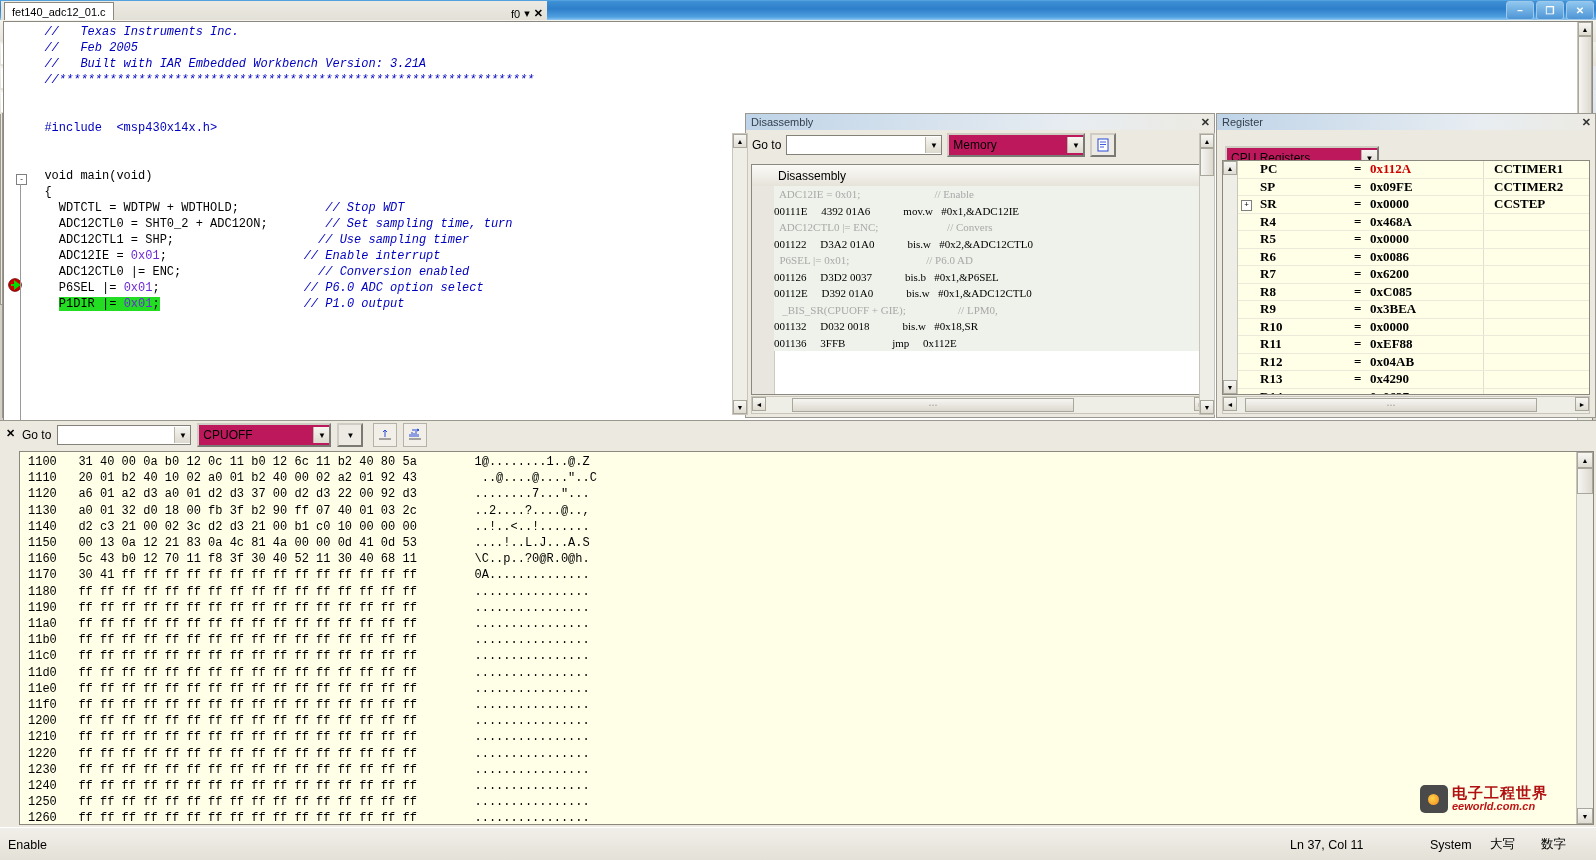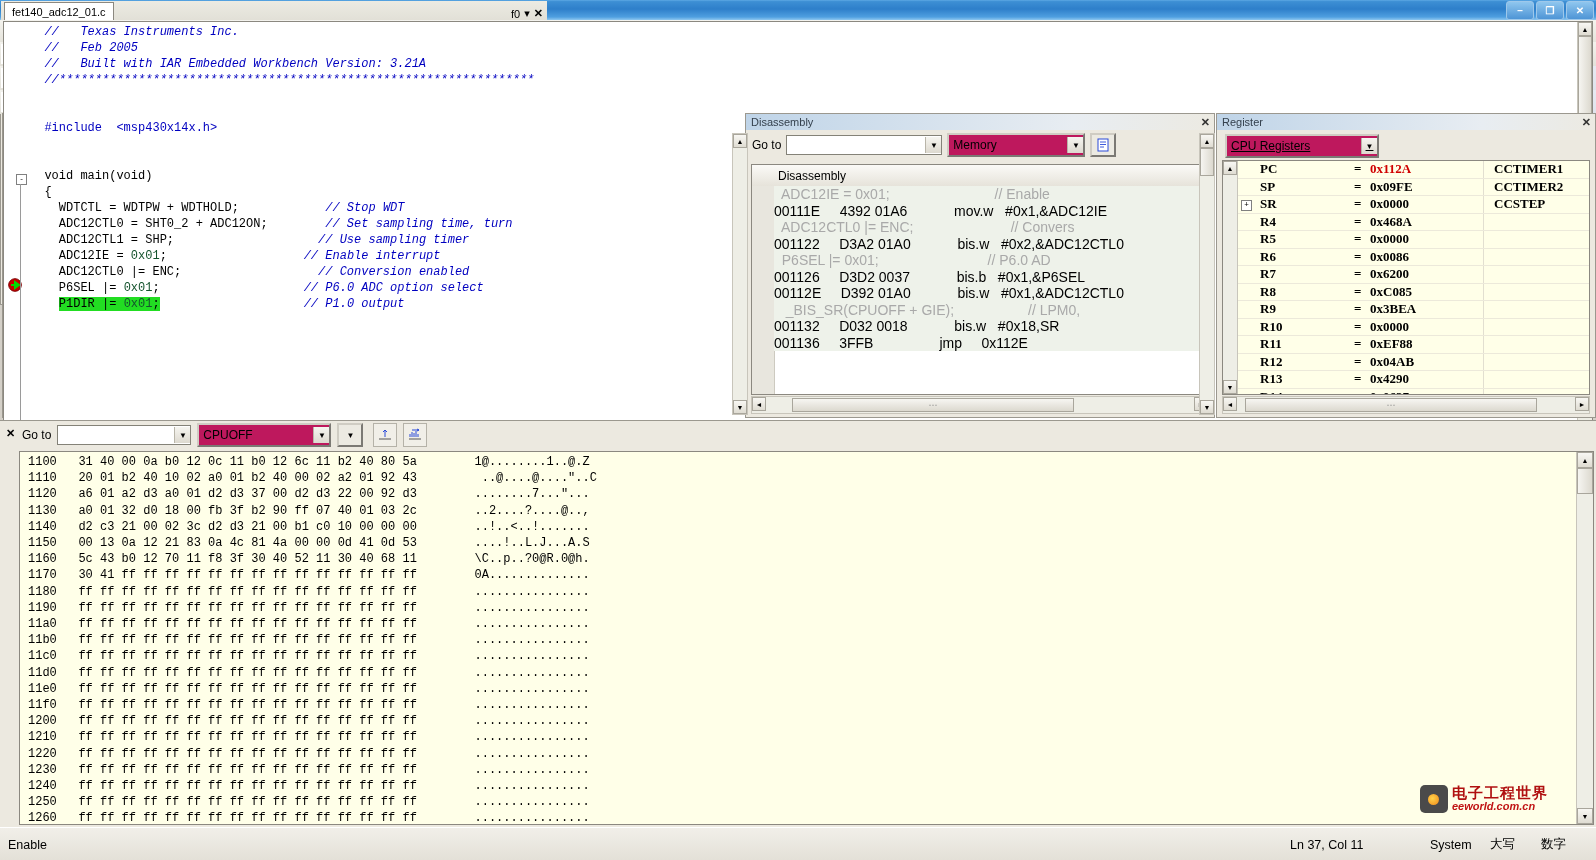--- a/index.html
+++ b/index.html
@@ -85,21 +85,21 @@
   .ed-tab{height:17px;padding:0 7px;background:#fff;border:1px solid #8b8880;border-bottom:none;
      font-size:11px;display:flex;align-items:center;margin-left:3px;}
   .ed-tabright{margin-left:auto;display:flex;align-items:center;gap:4px;padding-right:4px;font-size:11px;}
   .ed-body{position:absolute;left:3px;right:3px;top:21px;bottom:20px;background:#fff;border:1px solid #8b8880;overflow:hidden;}
   .ed-gut{position:absolute;left:0;top:0;bottom:0;width:26px;background:#fff;border-right:0;}
   .ed-code{position:absolute;left:26px;top:0;right:14px;bottom:0;
      font-family:"Liberation Mono","DejaVu Sans Mono",monospace;font-size:12px;line-height:16px;
      white-space:pre;overflow:hidden;padding-top:2px;}
   .c-com{color:#0000c0;font-style:italic;}
   .c-pre{color:#0000c0;}
-  .c-num{color:#14532d;}
+  .c-num{color:#6d28d9;}
   .c-txt{color:#000;}
   .hl-green{background:#22dd22;}
   .ed-vscroll{position:absolute;right:0;top:0;bottom:0;width:14px;background:#eeeee6;border-left:1px solid #c8c5bb;}
   .sb-btn{width:14px;height:14px;background:linear-gradient(to bottom,#f8f7f3,#dfdcd2);border:1px solid #a9a69c;
      display:flex;align-items:center;justify-content:center;font-size:7px;box-sizing:border-box;}
   .sb-thumb{position:absolute;width:12px;background:linear-gradient(to right,#f6f5f1,#dcd9cf);border:1px solid #a9a69c;}
   .ed-hscroll{position:absolute;left:3px;right:3px;bottom:2px;height:15px;background:#eeeee6;border:1px solid #c8c5bb;}
   .ed-hthumb{position:absolute;left:14px;top:1px;height:11px;width:142px;background:linear-gradient(to bottom,#f7f6f2,#dcd9cf);border:1px solid #a9a69c;}
   .bp-arrow{position:absolute;left:4px;width:14px;height:14px;}
 
@@ -109,33 +109,33 @@
   .lbl-sm{font-size:12px;}
   .combo{height:18px;border:1px solid #848278;background:#fff;display:flex;align-items:center;padding-left:4px;font-size:12px;}
   .combo .arr{margin-left:auto;width:15px;height:16px;display:flex;align-items:center;justify-content:center;
      background:linear-gradient(to bottom,#f6f5f0,#ddd9cf);border-left:1px solid #b9b5a9;font-size:8px;}
   .combo.raised{border:2px outset #cfccc3;background:#be185d;height:20px;}
   .dis-body{position:absolute;left:5px;right:5px;top:50px;bottom:22px;background:#fff;border:1px solid #8b8880;overflow:hidden;}
   .dis-hdr{height:21px;background:linear-gradient(to bottom,#fbfaf7,#e6e3da);border-bottom:1px solid #b5b2a8;
      display:flex;align-items:center;padding-left:26px;font-size:12px;}
   .dis-gut{position:absolute;left:0;top:21px;bottom:0;width:22px;background:#e8e6de;border-right:1px solid #cdcac0;}
   .dis-rows{position:absolute;left:22px;right:0;top:21px;bottom:0;
-     font-family:Liberation Sans, sans-serif;font-size:14px;overflow:hidden;}
+     font-family:Liberation Serif, serif;font-size:11px;overflow:hidden;}
   .dr{height:16.5px;line-height:16.5px;white-space:pre;position:relative;}
   .dr.src{background:#eef2ea;color:#a9a9a9;}
   .dr.code{background:#eef2ea;color:#000;}
   .dr.cur{background:#00e000;color:#000;}
   .dis-hscroll{position:absolute;left:5px;right:5px;bottom:3px;height:16px;background:#eeeee6;border:1px solid #c8c5bb;
      display:flex;align-items:center;}
   .dis-hthumb{position:absolute;left:40px;top:1px;height:12px;width:280px;background:linear-gradient(to bottom,#f7f6f2,#dcd9cf);border:1px solid #a9a69c;
      display:flex;align-items:center;justify-content:center;font-size:9px;color:#777;}
 
   
   #regs{left:1216px;top:113px;width:378px;height:303px;}
-  .reg-bar{height:24px;display:flex;align-items:flex-start;padding:4px 4px 0 6px;text-decoration:underline;}
+  .reg-bar{height:24px;display:flex;align-items:flex-start;padding:16px 4px 0 6px;text-decoration:underline;}
   .reg-body{position:absolute;left:5px;right:5px;top:46px;bottom:22px;background:#ffffe8;border:1px solid #8b8880;overflow:hidden;}
   .reg-rows{font-family:"Liberation Serif","DejaVu Serif",serif;font-size:13px;font-weight:bold;}
   .rr{height:16.5px;line-height:16.5px;display:flex;align-items:center;border-bottom:1px solid #ece9da;position:relative;}
   .rr .nm{width:116px;padding-left:22px;box-sizing:border-box;}
   .rr .eq{width:16px;}
   .rr .vl{flex:0 0 auto;}
   .rr .sep{position:absolute;left:245px;top:0;bottom:0;width:1px;background:#e2dfd0;}
   .rr .nm2{position:absolute;left:256px;width:112px;}
   .red{color:#d00000;}
   .reg-scroll-l{position:absolute;left:0;top:0;bottom:0;width:14px;background:#eeeee6;border-right:1px solid #c8c5bb;}

